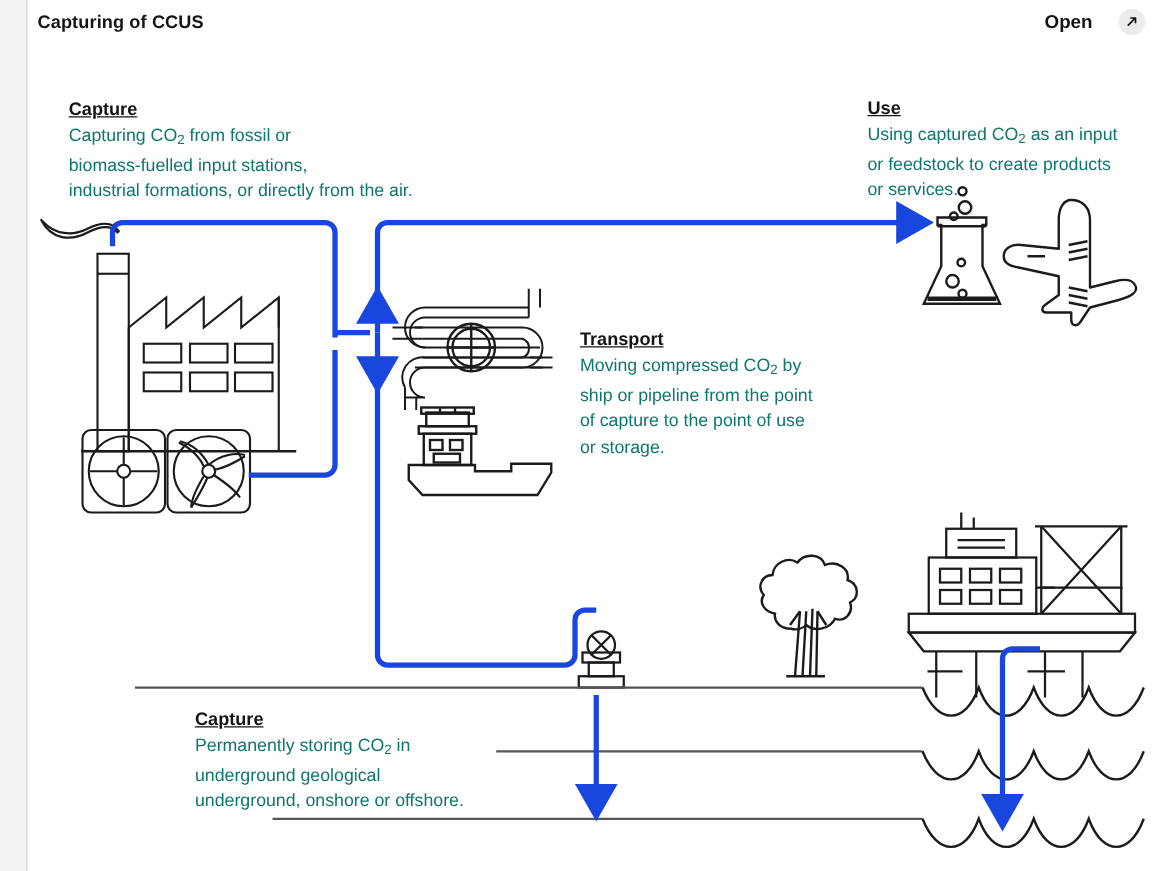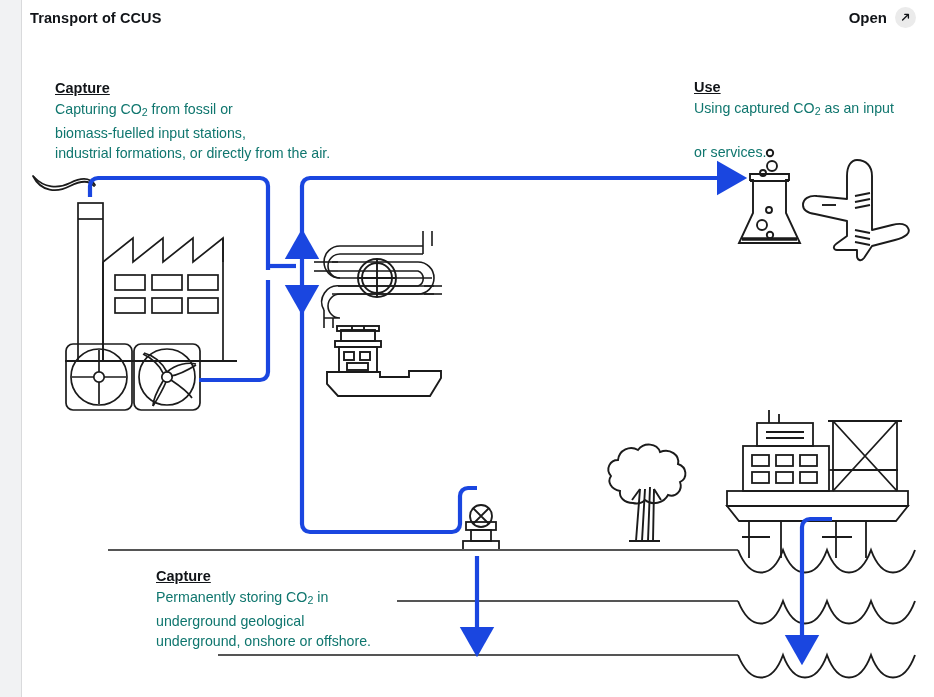--- a/index.html
+++ b/index.html
@@ -26,21 +26,21 @@
     position: absolute; left: 0; top: 0;
     width: 934px; height: 40px;
   }
   #title {
     position: absolute; left: 30px; top: 10px;
     font-size: 14.5px; font-weight: bold; color: #111418;
     letter-spacing: .1px;
   }
   #open-btn {
     position: absolute; right: 18px; top: 7px;
-    display: flex; align-items: center; gap: 8px;
+    display: flex; align-items: center; gap: 21px;
     cursor: pointer;
   }
   #open-label { font-size: 15px; font-weight: bold; color: #111418; }
   #open-badge {
     width: 21px; height: 21px; border-radius: 50%;
     background: #ebebeb;
     display: flex; align-items: center; justify-content: center;
   }
   
   .tblock { position: absolute; color: #1b1b1b; }
@@ -61,41 +61,45 @@
   #art { position: absolute; left: 0; top: 0; }
 </style>
 </head>
 <body>
 
 <div id="page">
 
   <div id="gutter"></div>
 
   <div id="header">
-    <div id="title">Transport of CCUS</div>
+    <div id="title">Capturing of CCUS</div>
     <div id="open-btn">
       <span id="open-label">Open</span>
       <span id="open-badge">
         <svg width="13" height="13" viewBox="0 0 13 13">
           <path d="M9.2 3.5 L3.6 9.1 M9.4 3.4 L9.4 7.0 M9.4 3.4 L5.8 3.4" stroke="#111418" stroke-width="1.35" fill="none" stroke-linecap="round"></path>
         </svg>
       </span>
     </div>
   </div>
 
   <div class="tblock" id="txt-capture">
     <div class="hd">Capture</div>
     <div class="bd"><span>Capturing CO</span><sub>2</sub><span> from fossil or</span><br><span>biomass-fuelled input stations,</span><br><span>industrial formations, or directly from the air.</span></div>
   </div>
 
   <div class="tblock" id="txt-use">
     <div class="hd">Use</div>
-    <div class="bd"><span>Using captured CO</span><sub>2</sub><span> as an input</span><br><br><span>or services.</span></div>
-  </div>
-
+    <div class="bd"><span>Using captured CO</span><sub>2</sub><span> as an input</span><br><span>or feedstock to create products</span><br><span>or services.</span></div>
+  </div>
+
+  <div class="tblock" id="txt-transport">
+    <div class="hd">Transport</div>
+    <div class="bd"><span>Moving compressed CO</span><sub>2</sub><span> by</span><br><span>ship or pipeline from the point</span><br><span>of capture to the point of use</span><br><span>or storage.</span></div>
+  </div>
 
   <div class="tblock" id="txt-storage">
     <div class="hd">Capture</div>
     <div class="bd"><span>Permanently storing CO</span><sub>2</sub><span> in</span><br><span>underground geological</span><br><span>underground, onshore or offshore.</span></div>
   </div>
 
   <svg id="art" width="934" height="697" viewBox="0 0 934 697">
     <defs>
       <marker id="bluehead" markerWidth="9" markerHeight="9" refX="1.2" refY="4.5" orient="auto" markerUnits="strokeWidth">
         <path d="M0,0.4 L0,8.6 L7.2,4.5 z" fill="#1a46e0"></path>

